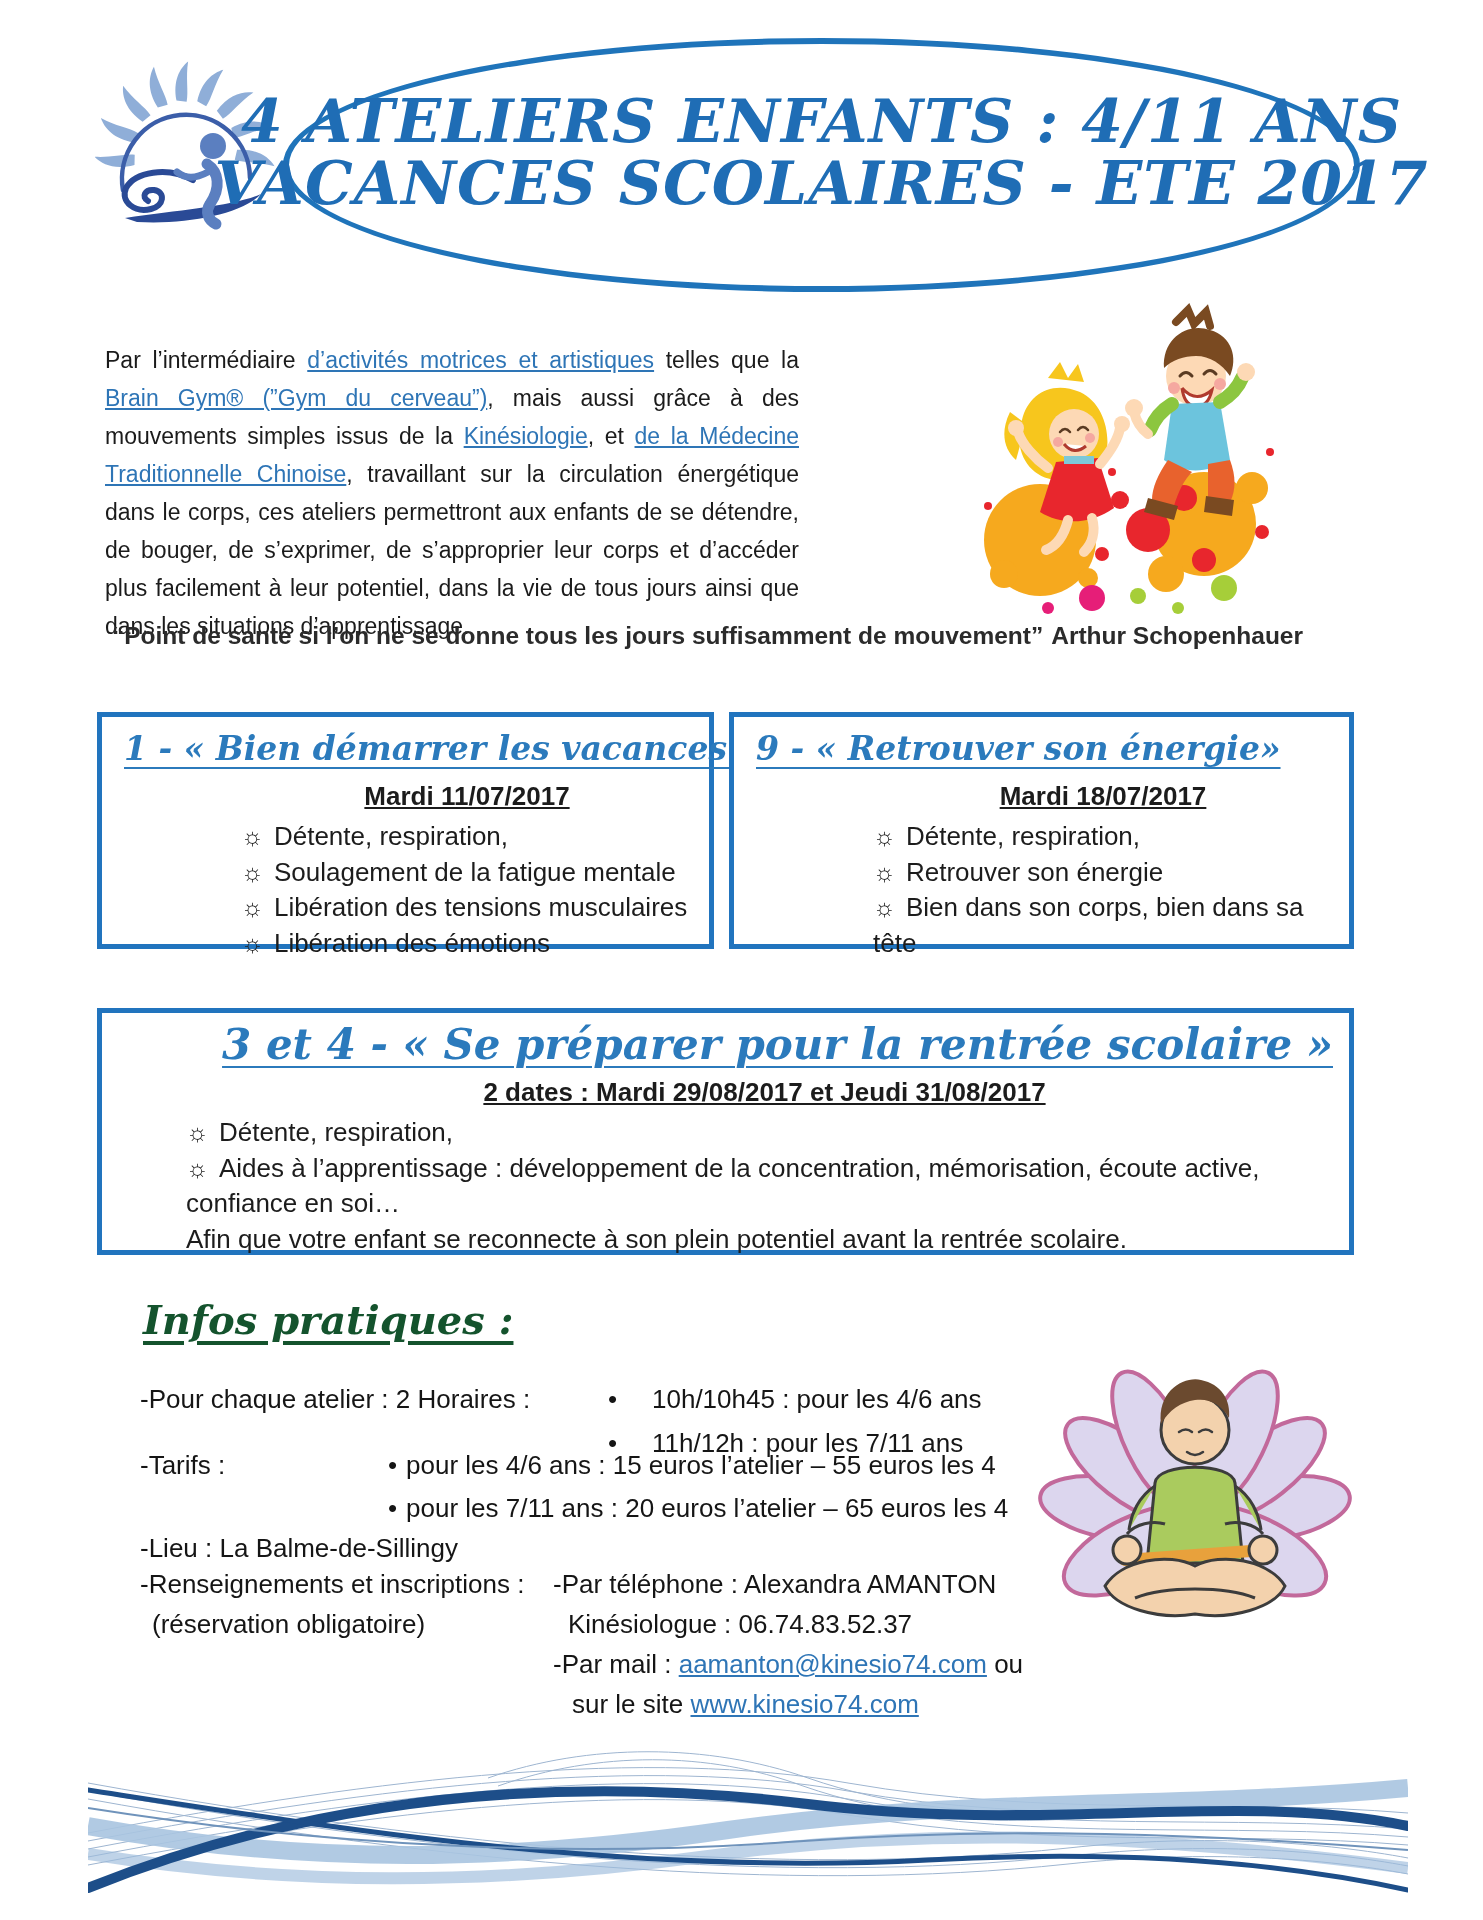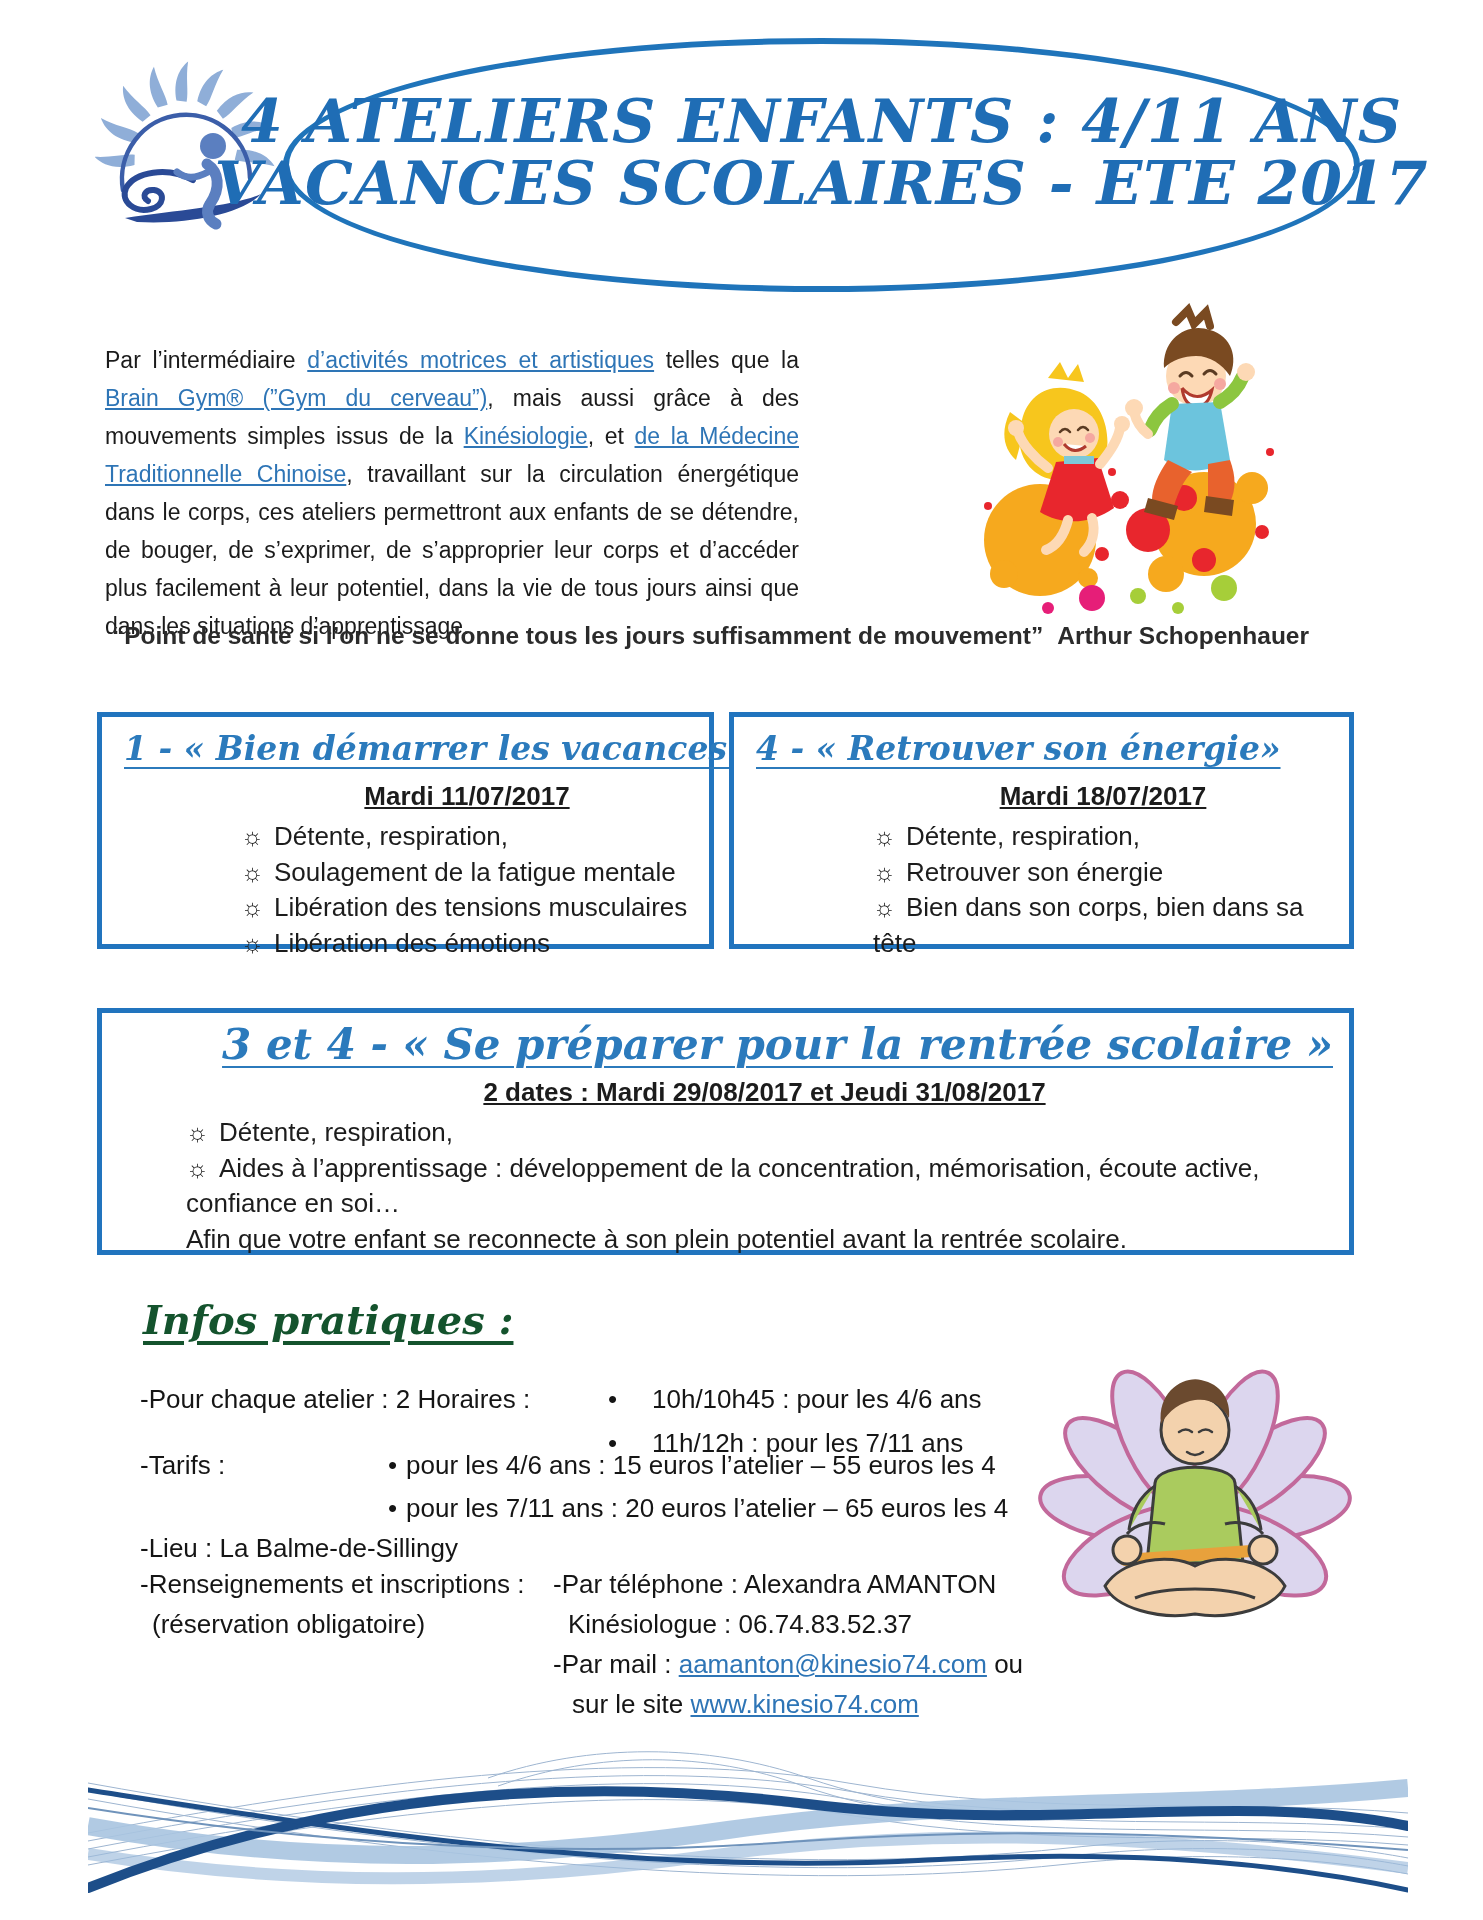--- a/index.html
+++ b/index.html
@@ -22,21 +22,21 @@
   
   .intro {
     position:absolute; left:105px; top:341px; width:694px;
     font-size:23px; line-height:38px; text-align:justify; color:#1b1b1b;
   }
   .link { color:#2e75b6; text-decoration:underline; cursor:pointer; }
   .children { position:absolute; left:952px; top:292px; width:352px; height:336px; }
   
   .quote { position:absolute; left:112px; top:622px; font-size:24.5px; white-space:nowrap; }
   .quote-text { font-weight:bold; color:#2b2b2b; }
-  .quote-author { font-weight:bold; margin-left:14px; color:#2b2b2b; }
+  .quote-author { font-weight:bold; margin-left:8px; color:#2b2b2b; }
   
   .wbox {
     position:absolute; border:5px solid #2174be; box-sizing:border-box;
     padding:8px 16px 0 14px; background:#ffffff;
   }
   .box1 { left:97px;  top:712px;  width:617px;  height:237px; }
   .box2 { left:729px; top:712px;  width:625px;  height:237px; }
   .box34{ left:97px;  top:1008px; width:1257px; height:247px; }
   .wbox-title {
     font-family:"DejaVu Serif", serif; font-style:italic; font-weight:700;
@@ -176,21 +176,21 @@
   <div class="wbox box1">
     <div class="wbox-title">1  - « Bien démarrer les vacances »</div>
     <div class="wbox-date">Mardi 11/07/2017</div>
     <div class="wbox-item"><span class="sun-bullet">☼</span><span>Détente, respiration,</span></div>
     <div class="wbox-item"><span class="sun-bullet">☼</span><span>Soulagement de la fatigue mentale</span></div>
     <div class="wbox-item"><span class="sun-bullet">☼</span><span>Libération des tensions musculaires</span></div>
     <div class="wbox-item"><span class="sun-bullet">☼</span><span>Libération des émotions</span></div>
   </div>
 
   <div class="wbox box2">
-    <div class="wbox-title">4  - « Retrouver son énergie»</div>
+    <div class="wbox-title">9  - « Retrouver son énergie»</div>
     <div class="wbox-date">Mardi 18/07/2017</div>
     <div class="wbox-item"><span class="sun-bullet">☼</span><span>Détente, respiration,</span></div>
     <div class="wbox-item"><span class="sun-bullet">☼</span><span>Retrouver son énergie</span></div>
     <div class="wbox-item"><span class="sun-bullet">☼</span><span>Bien dans son corps, bien dans sa tête</span></div>
   </div>
 
   <div class="wbox box34">
     <div class="wbox-title">3 et 4 -  « Se préparer pour la rentrée scolaire »</div>
     <div class="wbox-date">2 dates : Mardi 29/08/2017 et Jeudi 31/08/2017</div>
     <div class="wbox-item"><span class="sun-bullet">☼</span><span>Détente, respiration,</span></div>

